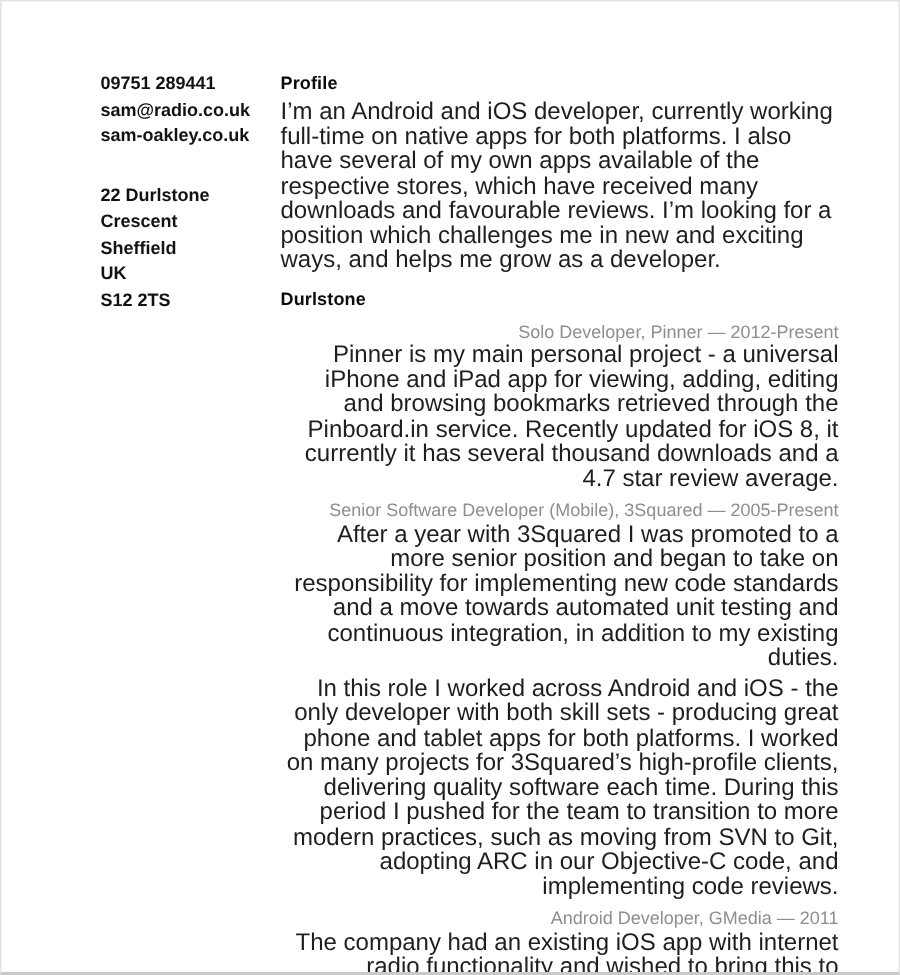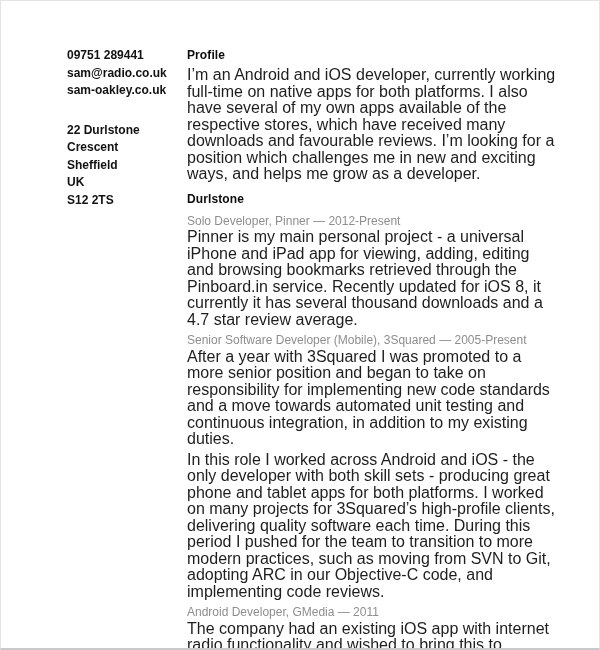--- a/index.html
+++ b/index.html
@@ -43,21 +43,21 @@
     line-height: 20px;
     letter-spacing: 0.1px;
   }
   .experience-heading { margin-top: 6px; }
   .body-text {
     font-size: 16px;
     line-height: 16.5px;
     color: #1e1e1e;
     margin-top: 2px;
   }
-  .job { margin-top: 4px; }
+  .job { margin-top: 4px; text-align: right; }
   .job-title {
     font-size: 12px;
     line-height: 16.5px;
     color: #8e8e8e;
     font-weight: 400;
   }
   .job .body-text { margin-top: 0; }
 </style>
 </head>
 <body>

